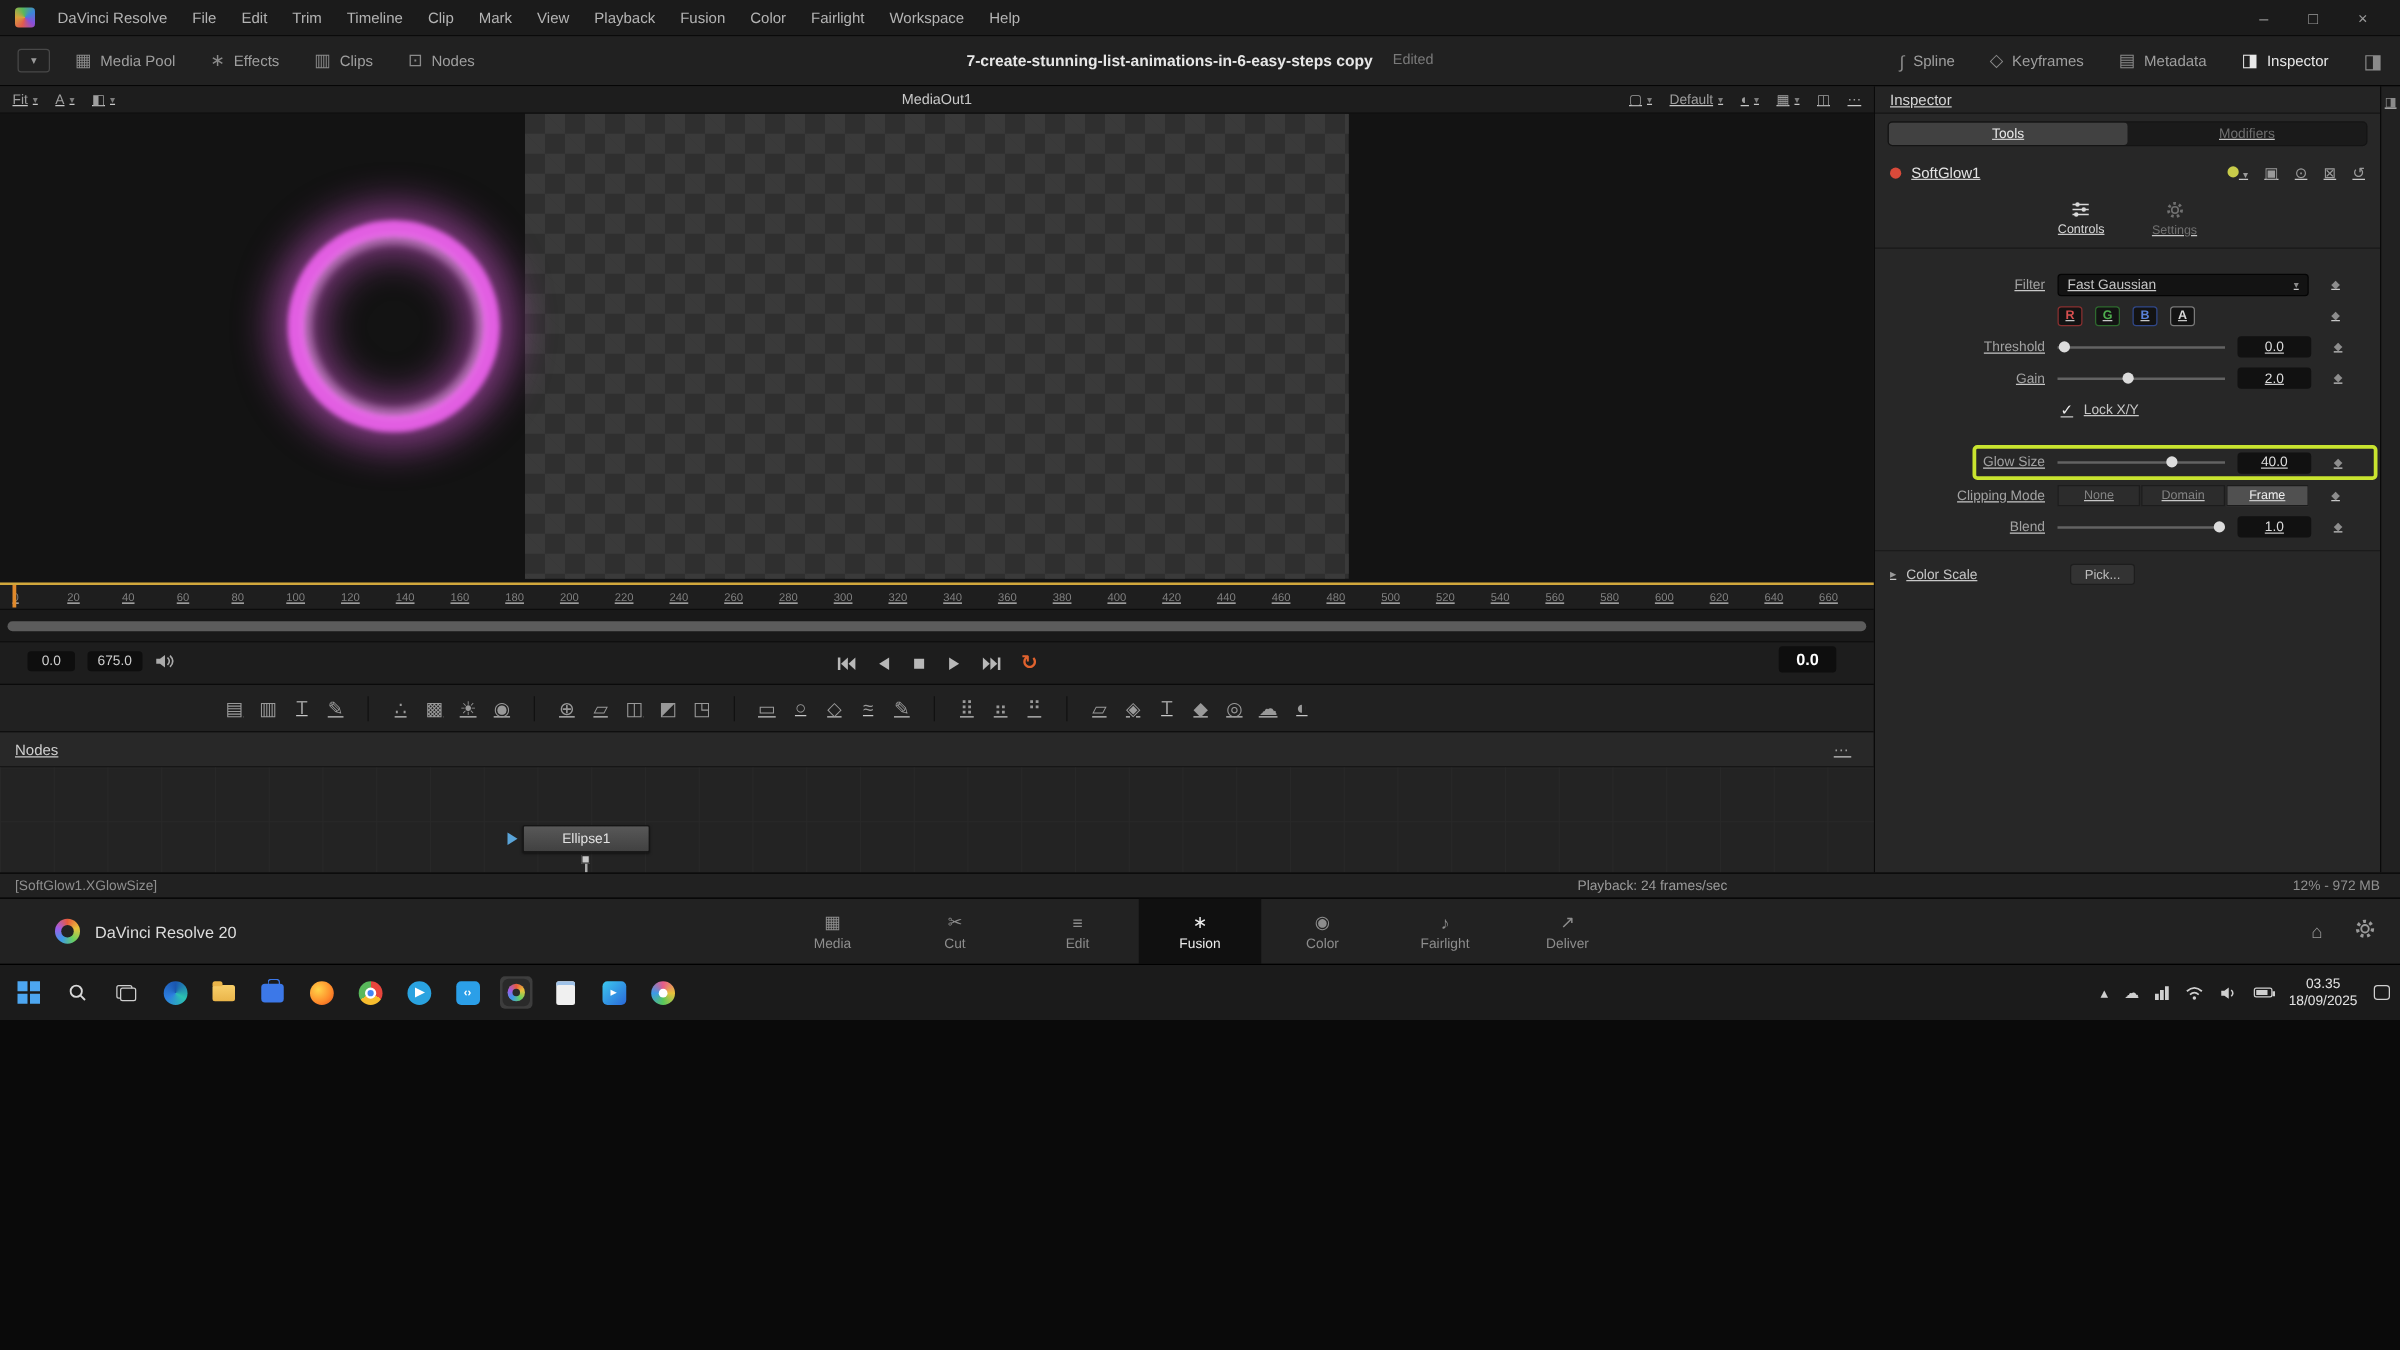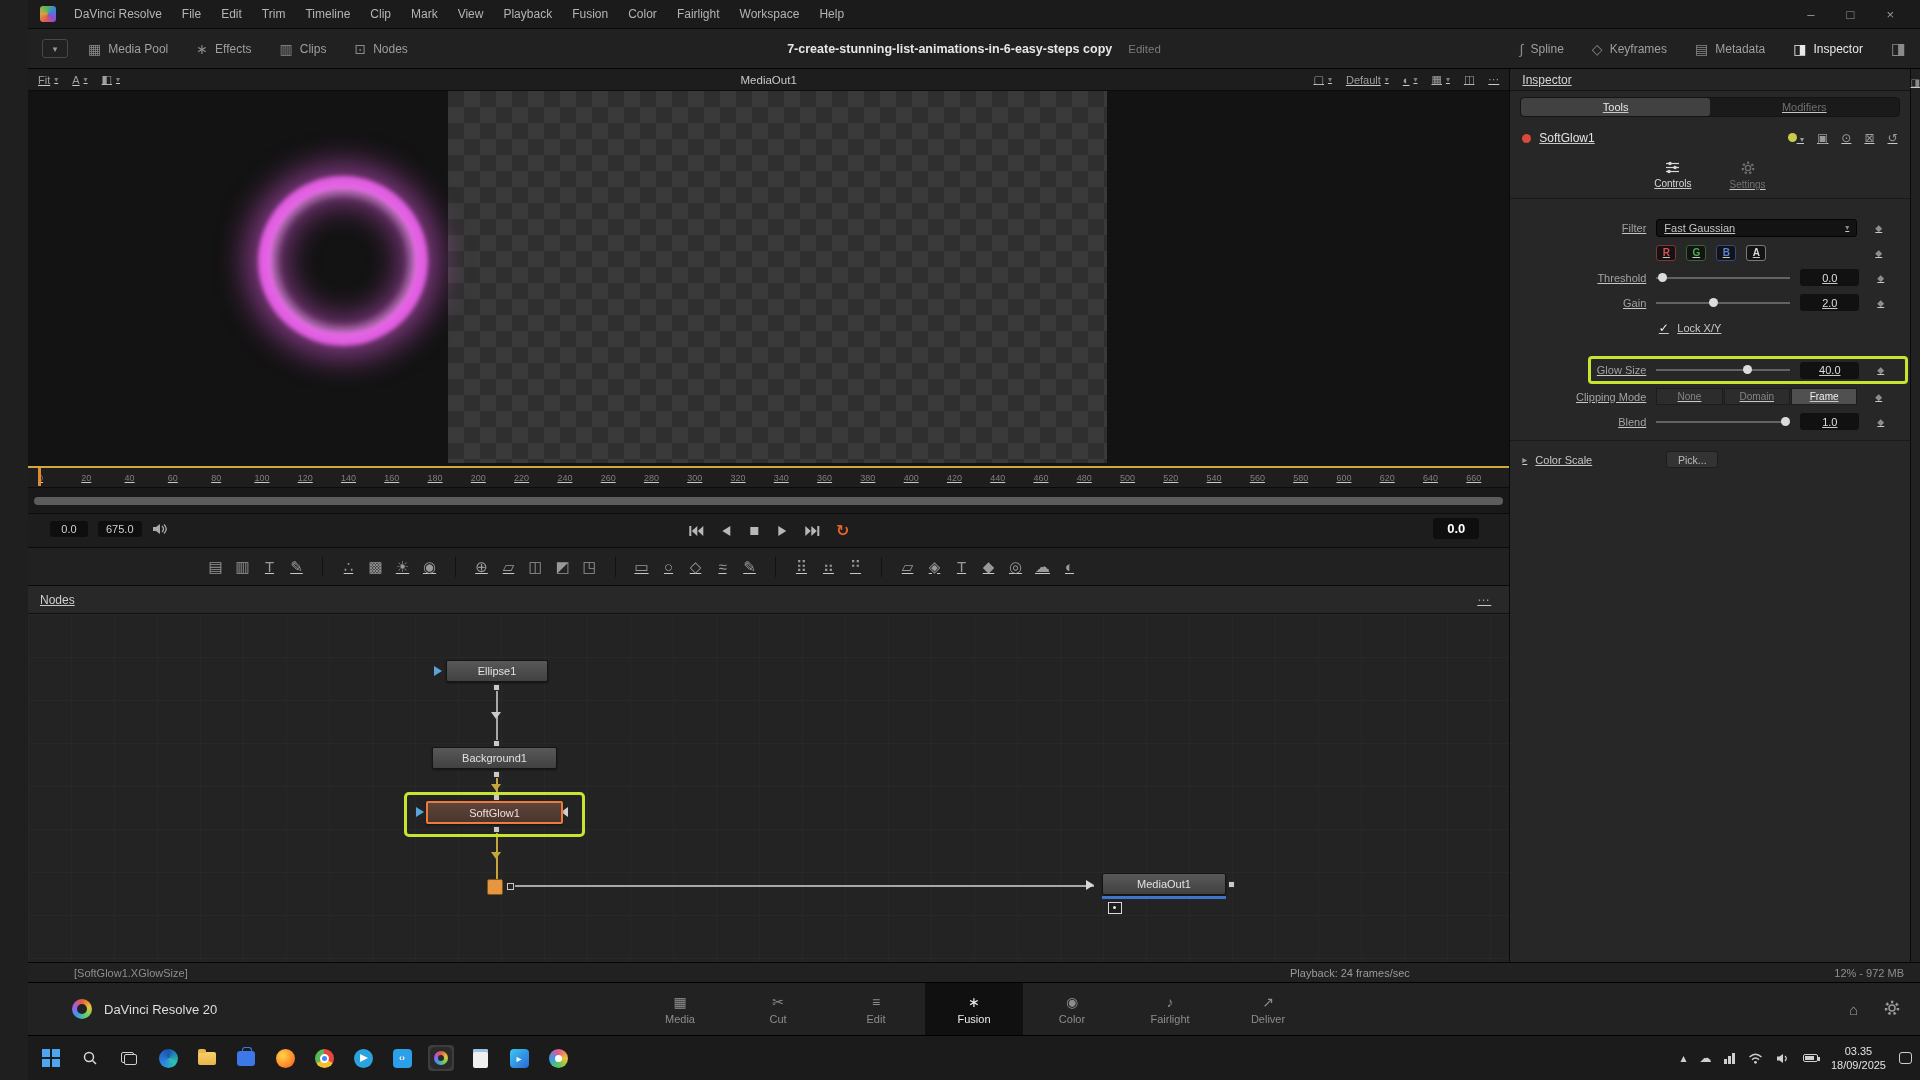--- a/index.html
+++ b/index.html
@@ -1,35 +1,35 @@
 <!DOCTYPE html>
 <html style="--hl: #c9e42f; --sel: #ef7b3a; --ring: #e25ee2; --accent: #e0622e; --wirey: #c8a43c; --bluev: #3f74c8;"><head>
 <meta charset="utf-8">
 <style>
   * { margin:0; padding:0; box-sizing:border-box; font-family:"Liberation Sans","DejaVu Sans",sans-serif; }
   html,body { background:#0a0a0a; }
   body { width:1920px; height:1080px; overflow:hidden; }
   :root { --hl:#c9e42f; --sel:#ef7b3a; --ring:#e25ee2; --accent:#e0622e; --wirey:#c8a43c; --bluev:#3f74c8; }
 
-  .app { width:1920px; height:1080px; display:flex; flex-direction:column; background:#1f1f1f; color:#c8c8c8;padding-left:28px; }
+  .app { width:1920px; height:816px; display:flex; flex-direction:column; background:#1f1f1f; color:#c8c8c8; }
 
   
   .menubar { height:29px; background:#1b1b1b; border-bottom:1px solid #0a0a0a; display:flex; align-items:center; padding:0 10px; font-size:12px; color:#b4b4b4; }
   .logo { width:16px; height:16px; border-radius:3px; background:conic-gradient(from 200deg,#e05a4e,#d8a23c,#58b85a,#3c86d8,#8a4ed8,#e05a4e); margin:0 8px 0 2px; }
   .menus { display:flex; }
   .menu-item { padding:0 10px; cursor:default; white-space:nowrap; }
   .win-controls { margin-left:auto; display:flex; gap:32px; color:#9a9a9a; font-size:13px; padding-right:16px; }
 
   
   .toolbar { height:40px; background:#212121; border-bottom:1px solid #050505; display:flex; align-items:center; position:relative; padding:0 14px; }
   .tb-toggle { width:26px; height:19px; border:1px solid #484848; border-radius:3px; display:flex; align-items:center; justify-content:center; font-size:9px; color:#9a9a9a; margin-right:20px; }
   .tb-btn { display:flex; align-items:center; gap:7px; color:#9f9f9f; font-size:12px; margin-right:28px; white-space:nowrap; }
   .tb-btn .ticon { font-size:14px; color:#8a8a8a; }
   .tb-btn.active, .tb-btn.active .ticon { color:#e8e8e8; }
-  .tb-center { position:absolute; left:50%; transform:translateX(-50%); display:flex; align-items:center; gap:16px; }
+  .tb-center { position:absolute; left:50%; transform:translateX(-50%); display:flex; gap:16px; }
   .tb-title { color:#e6e6e6; font-weight:bold; font-size:12.5px; }
   .tb-edited { color:#7a7a7a; font-size:11.5px; }
   .tb-right { margin-left:auto; display:flex; align-items:center; gap:28px; }
 
   
   .main { flex:1; display:flex; min-height:0;text-decoration:underline; }
   .left { width:1499px; display:flex; flex-direction:column; }
 
   .viewer-header { height:22px; background:#1d1d1d; border-bottom:1px solid #0c0c0c; display:flex; align-items:center; padding:0 10px; font-size:11px; color:#9f9f9f; position:relative; }
   .vh-left, .vh-right { display:flex; gap:14px; align-items:center; }
@@ -129,21 +129,21 @@
   .glow-hl { position:absolute; left:78px; right:2px; top:0; bottom:0; border:3px solid var(--hl); border-radius:4px; pointer-events:none; }
   .idiv { height:1px; background:#1b1b1b; margin:6px 0; }
   .cs-row { height:25px; display:flex; align-items:center; padding-left:12px; position:relative; color:#c6c6c6; }
   .cs-arrow { color:#9a9a9a; font-size:10px; margin-right:8px; }
   .pick { position:absolute; left:156px; width:52px; height:17px; background:#333; border:1px solid #1d1d1d; border-radius:3px; color:#bcbcbc; font-size:10.5px; display:flex; align-items:center; justify-content:center; }
 
   .strip { flex:1; background:#212121; border-left:1px solid #0a0a0a; display:flex; flex-direction:column; align-items:center; padding-top:8px; gap:12px; color:#8a8a8a; font-size:10px; }
 
   
   .statusbar { height:20px; background:#212121; border-top:1px solid #060606; position:relative; font-size:11px; color:#8f8f8f; display:flex; align-items:center; }
-  .sb-left { padding-left:12px;margin-left:34px; }
+  .sb-left { padding-left:12px; }
   .sb-playback { position:absolute; left:1262px; color:#9a9a9a; }
   .sb-mem { position:absolute; right:16px; }
 
   
   .pagebar { height:53px; background:#222; border-top:1px solid #000; display:flex; align-items:center; position:relative; }
   .pb-left { display:flex; align-items:center; gap:12px; padding-left:44px; }
   .dv-logo { width:20px; height:20px; border-radius:50%; background:conic-gradient(#e85a3c,#e8c23c,#6ad05e,#3c9ae8,#a05ce8,#e85a3c); position:relative; }
   .dv-logo::after { content:""; position:absolute; inset:5px; background:#222; border-radius:50%; }
   .pb-name { font-size:13px; color:#dedede; }
   .pages { position:absolute; left:50%; transform:translateX(-50%); display:flex; height:100%; }

